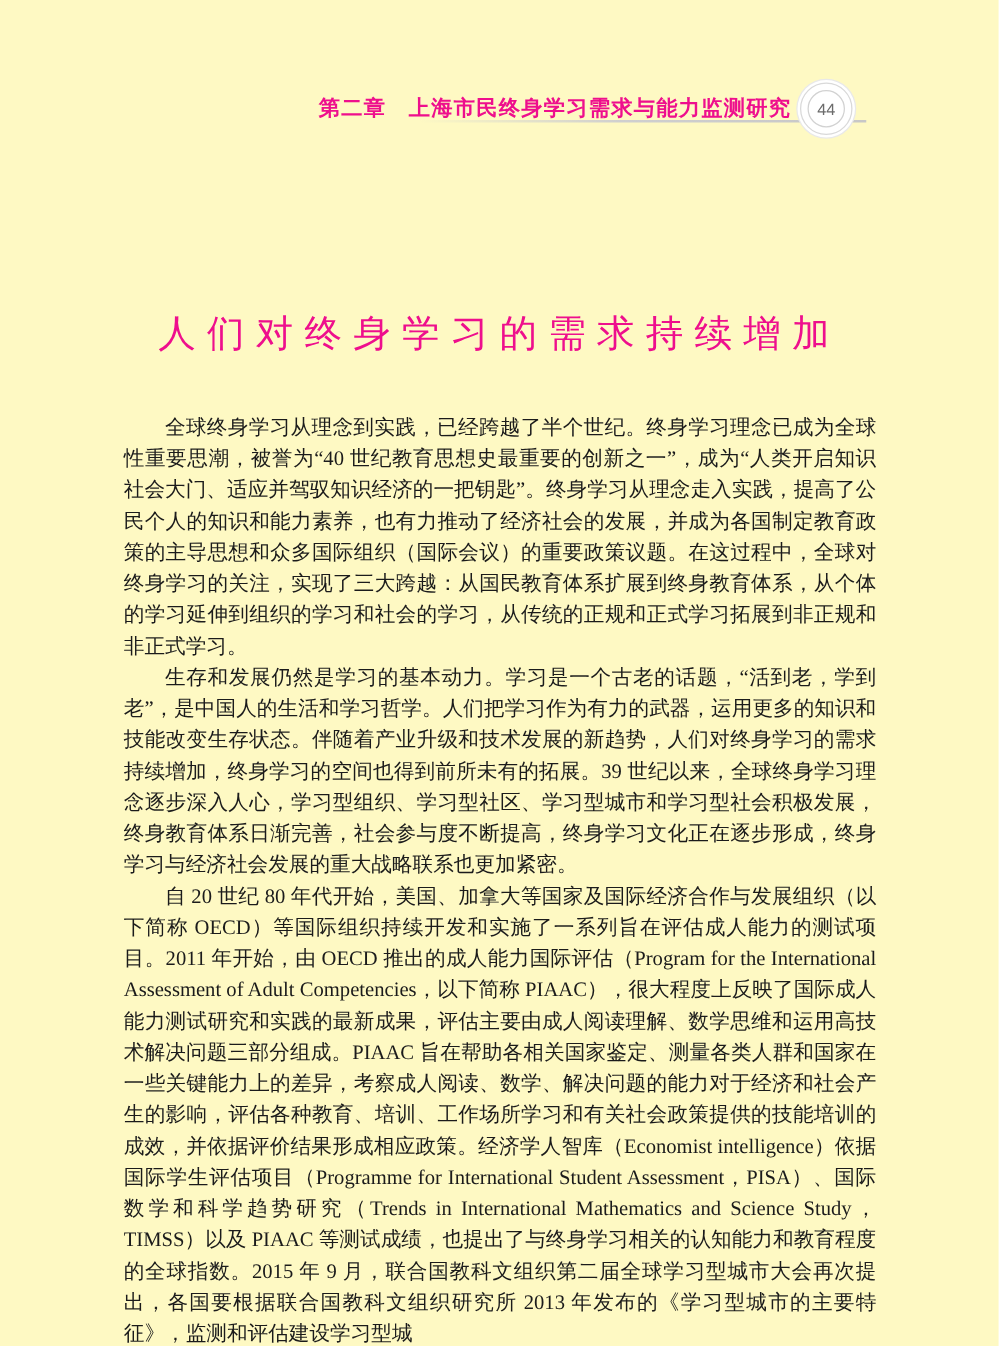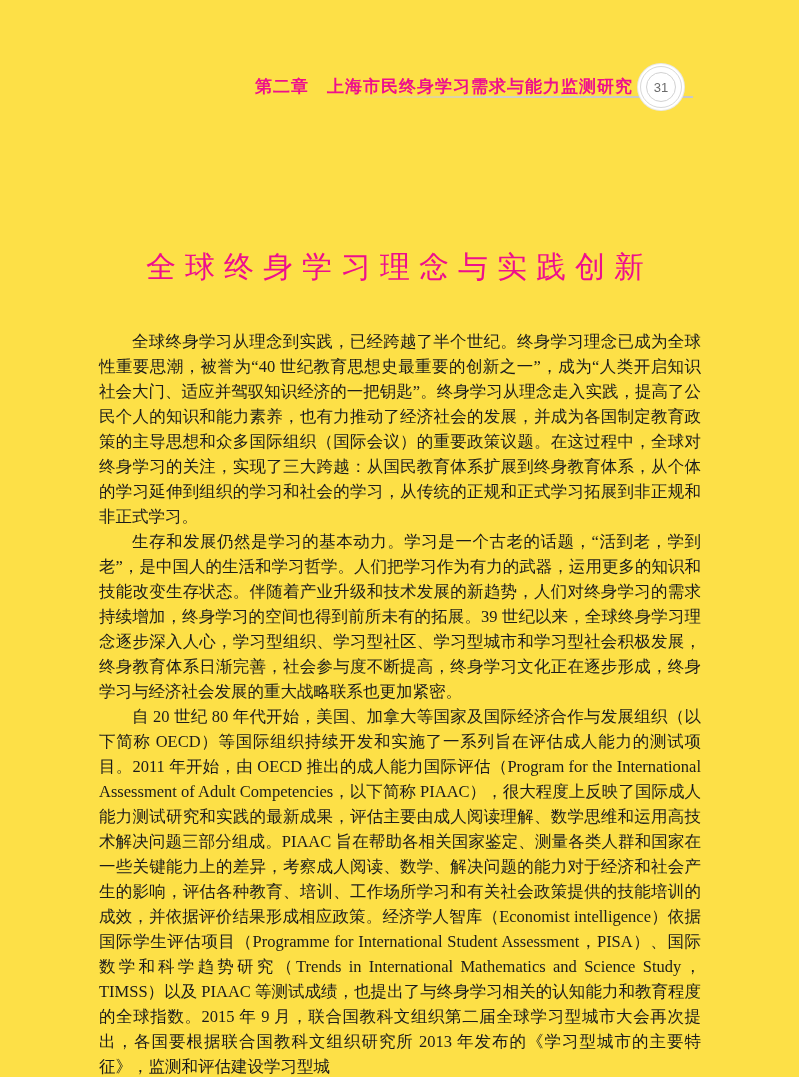--- a/index.html
+++ b/index.html
@@ -1,20 +1,20 @@
 <!DOCTYPE html>
 <html><head>
 <meta charset="utf-8">
 <style>
   html, body { margin: 0; padding: 0; background: #ffffff; }
   .page {
     position: relative;
     width: 799px;
     height: 1077px;
-    background: #fde047;
+    background: #fef9c3;
     overflow: hidden;
     font-family: "Liberation Serif", serif;
   }
   
   .running-header {
     position: absolute;
     top: 66px;
     left: 0;
     right: 0;
     height: 46px;
@@ -105,26 +105,26 @@
 </head>
 <body>
 
 <div class="page">
 
   <div class="running-header">
     <div class="header-rule"></div>
     <div class="header-row">
       <span class="chapter-header-text">第二章　上海市民终身学习需求与能力监测研究</span>
       <span class="page-badge">
-        <span class="page-badge-inner">31</span>
+        <span class="page-badge-inner">44</span>
       </span>
     </div>
   </div>
 
-  <h1 class="section-title">全球终身学习理念与实践创新</h1>
+  <h1 class="section-title">人们对终身学习的需求持续增加</h1>
 
   <div class="body-text">
     <p>全球终身学习从理念到实践，已经跨越了半个世纪。终身学习理念已成为全球性重要思潮，被誉为“40 世纪教育思想史最重要的创新之一”，成为“人类开启知识社会大门、适应并驾驭知识经济的一把钥匙”。终身学习从理念走入实践，提高了公民个人的知识和能力素养，也有力推动了经济社会的发展，并成为各国制定教育政策的主导思想和众多国际组织（国际会议）的重要政策议题。在这过程中，全球对终身学习的关注，实现了三大跨越：从国民教育体系扩展到终身教育体系，从个体的学习延伸到组织的学习和社会的学习，从传统的正规和正式学习拓展到非正规和非正式学习。</p>
     <p>生存和发展仍然是学习的基本动力。学习是一个古老的话题，“活到老，学到老”，是中国人的生活和学习哲学。人们把学习作为有力的武器，运用更多的知识和技能改变生存状态。伴随着产业升级和技术发展的新趋势，人们对终身学习的需求持续增加，终身学习的空间也得到前所未有的拓展。39 世纪以来，全球终身学习理念逐步深入人心，学习型组织、学习型社区、学习型城市和学习型社会积极发展，终身教育体系日渐完善，社会参与度不断提高，终身学习文化正在逐步形成，终身学习与经济社会发展的重大战略联系也更加紧密。</p>
     <p>自 20 世纪 80 年代开始，美国、加拿大等国家及国际经济合作与发展组织（以下简称 OECD）等国际组织持续开发和实施了一系列旨在评估成人能力的测试项目。2011 年开始，由 OECD 推出的成人能力国际评估（Program for the International Assessment of Adult Competencies，以下简称 PIAAC），很大程度上反映了国际成人能力测试研究和实践的最新成果，评估主要由成人阅读理解、数学思维和运用高技术解决问题三部分组成。PIAAC 旨在帮助各相关国家鉴定、测量各类人群和国家在一些关键能力上的差异，考察成人阅读、数学、解决问题的能力对于经济和社会产生的影响，评估各种教育、培训、工作场所学习和有关社会政策提供的技能培训的成效，并依据评价结果形成相应政策。经济学人智库（Economist intelligence）依据国际学生评估项目（Programme for International Student Assessment，PISA）、国际数学和科学趋势研究（Trends in International Mathematics and Science Study，TIMSS）以及 PIAAC 等测试成绩，也提出了与终身学习相关的认知能力和教育程度的全球指数。2015 年 9 月，联合国教科文组织第二届全球学习型城市大会再次提出，各国要根据联合国教科文组织研究所 2013 年发布的《学习型城市的主要特征》，监测和评估建设学习型城</p>
   </div>
 
 </div>
 
 </body></html>

